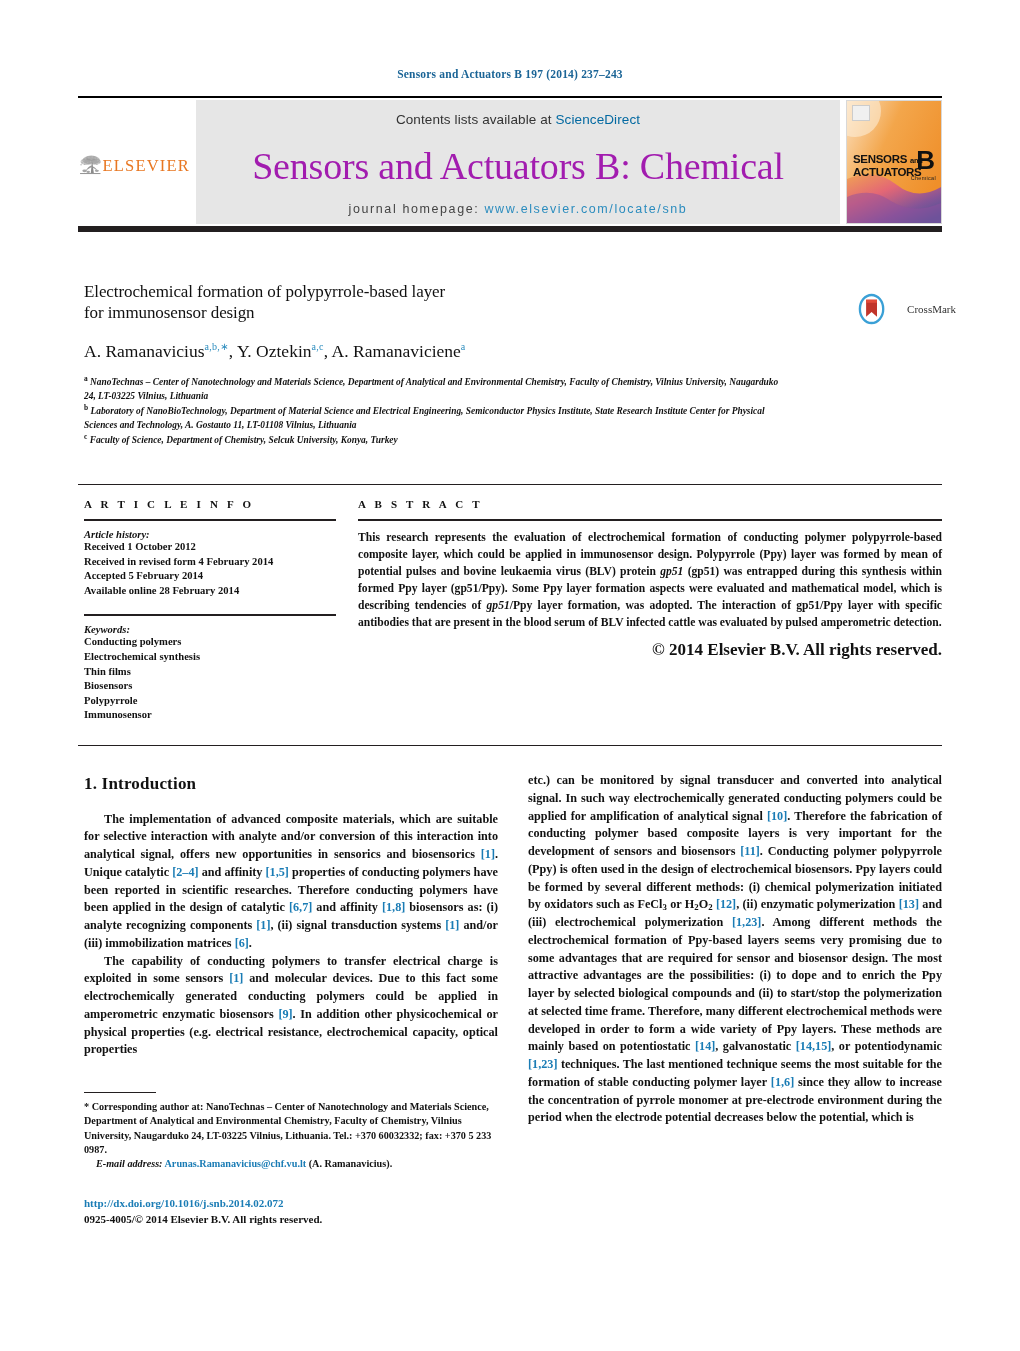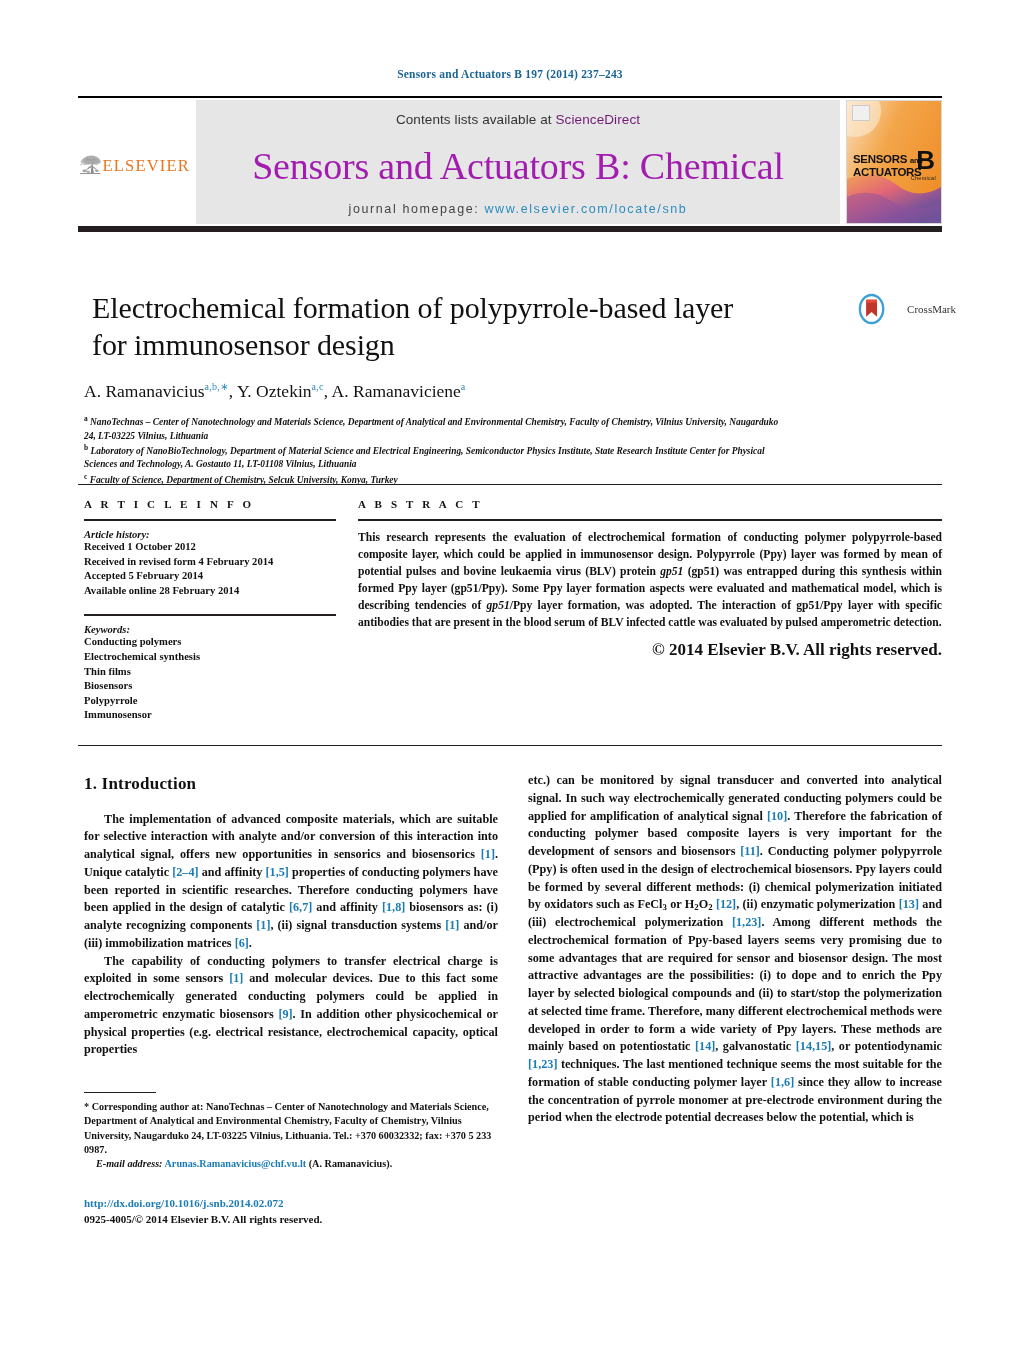--- a/index.html
+++ b/index.html
@@ -95,21 +95,21 @@
     margin-left: 6px;
     margin-right: 6px;
   }
   .contents-line {
     font-family: "Liberation Sans", sans-serif;
     font-size: 13.5px;
     color: #333;
     letter-spacing: 0.1px;
   }
   .contents-line .sd {
-    color: #701a75;
+    color: #0369a1;
   }
   .journal-title {
     font-family: "Liberation Serif", serif;
     font-size: 38px;
     color: #a21caf;
     letter-spacing: -0.2px;
     line-height: 1;
     margin: 6px 0 4px 0;
   }
   .homepage-line {
@@ -186,24 +186,24 @@
 
   
   .title-block {
     position: absolute;
     left: 84px;
     top: 282px;
     width: 760px;
   }
   .paper-title {
     font-family: "Liberation Serif", serif;
-    font-size: 30px;
+    font-size: 17px;
     line-height: 1.22;
     color: #111;
-    margin: 8px;
+    margin: 0;
     font-weight: normal;
     letter-spacing: -0.1px;
   }
   .authors {
     font-family: "Liberation Serif", serif;
     font-size: 17.5px;
     margin-top: 18px;
     color: #111;
     letter-spacing: 0;
   }

